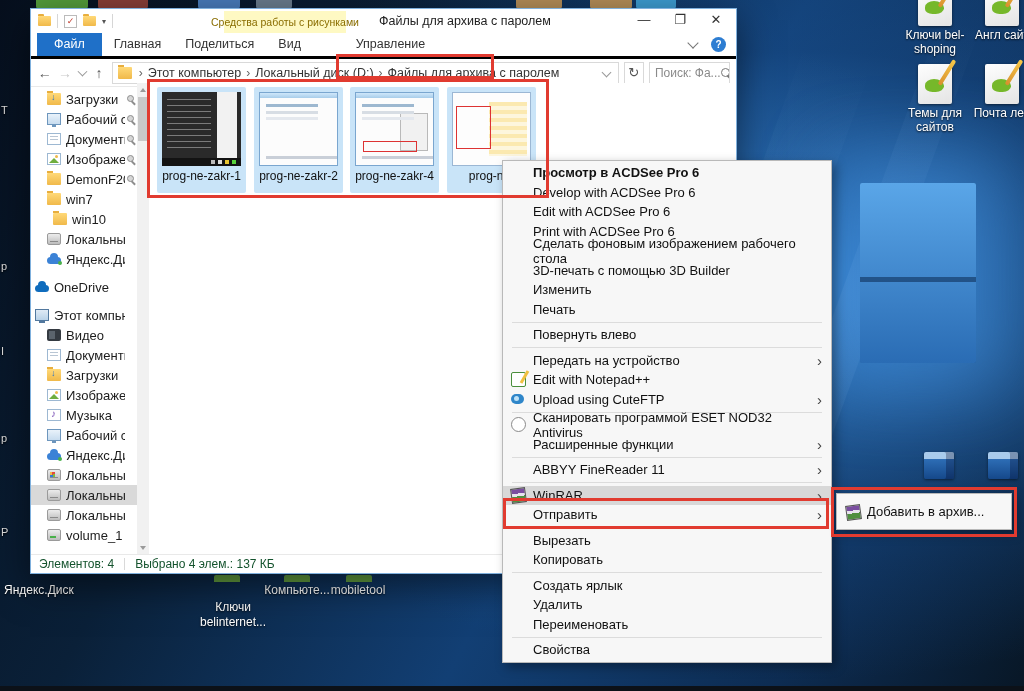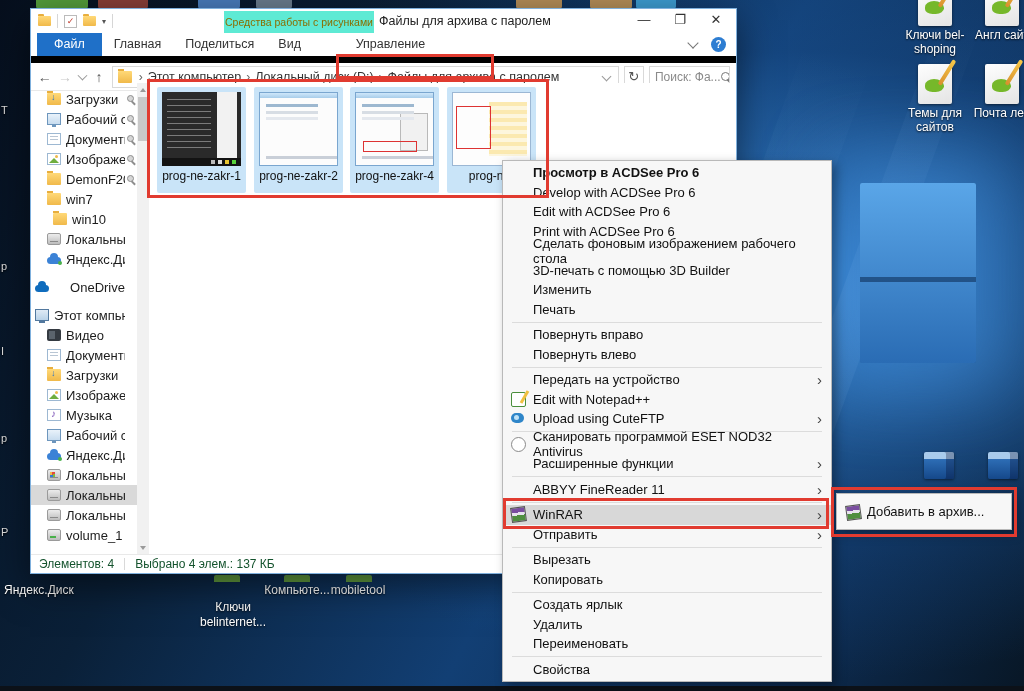--- a/index.html
+++ b/index.html
@@ -41,27 +41,27 @@
   .win{position:absolute;left:30px;top:8px;width:707px;height:566px;background:#fff;z-index:10;
     border:1px solid #7fb0dd;box-shadow:0 12px 34px rgba(0,0,0,.5);box-sizing:border-box;color:#222}
   .titlebar{height:24px;position:relative}
   .qat{position:absolute;left:7px;top:4px;display:flex;gap:6px;align-items:center;height:16px}
   .qi-folder{width:13px;height:10px;background:linear-gradient(#ffd978,#f0b94a);border-radius:1px;position:relative}
   .qi-folder::before{content:"";position:absolute;left:0;top:-2px;width:6px;height:2px;background:#e8ae3d;border-radius:1px 1px 0 0}
   .qi-sep{width:1px;height:14px;background:#d6d6d6}
   .qi-check{width:11px;height:11px;border:1px solid #bbb;background:#fff;color:#c0392b;
     font-size:9px;line-height:11px;text-align:center;font-weight:bold}
   .qi-caret{color:#555;font-size:8px}
-  .ctxtab{position:absolute;left:193px;top:2px;width:150px;height:22px;background:#5eead4;
+  .ctxtab{position:absolute;left:193px;top:2px;width:122px;height:22px;background:#fef9c3;
     color:#8a6d00;font-size:10.5px;display:flex;align-items:center;justify-content:center;white-space:nowrap}
   .wtitle{position:absolute;left:348px;top:5px;font-size:12.5px;color:#222;white-space:nowrap}
   .wctrl{position:absolute;right:2px;top:0;height:24px;display:flex}
   .wbtn{width:36px;text-align:center;line-height:22px;font-size:13px;color:#333}
 
-  .tabsrow{height:23px;display:flex;align-items:flex-end;position:relative;border-bottom:7px solid #000000;font-size:12.5px}
+  .tabsrow{height:23px;display:flex;align-items:flex-end;position:relative;border-bottom:3px solid #000000;font-size:12.5px}
   .tab{line-height:23px;padding:0 12px;color:#333}
   .tab-file{background:#1f70c8;color:#fff;padding:0 17px;margin-left:6px}
   .tab-manage{width:147px;text-align:center;margin-left:4px;padding:0}
   .ribright{position:absolute;right:10px;top:4px;display:flex;gap:14px;align-items:center}
   .chev{width:7px;height:7px;border-right:1.5px solid #777;border-bottom:1.5px solid #777;transform:rotate(45deg);margin-top:-3px}
   .helpbtn{width:15px;height:15px;border-radius:50%;background:#2d7dd2;color:#fff;font-size:10px;
     font-weight:bold;text-align:center;line-height:15px}
 
   .addrrow{height:27px;display:flex;align-items:center;padding:0 6px;gap:5px;border-bottom:1px solid #e9e9e9;font-size:13px}
   .navbtn{color:#555;font-size:14px;width:16px;text-align:center}
@@ -317,21 +317,21 @@
           <span class="lab">win10</span>
         </div>
         <div class="srow" style="padding-left: 16px;">
           <span class="ic ic-disk"></span>
           <span class="lab">Локальный дис</span>
         </div>
         <div class="srow" style="padding-left: 16px;">
           <span class="ic ic-ydisk"></span>
           <span class="lab">Яндекс.Диск</span>
         </div>
-        <div class="srow" style="margin-top: 8px; padding-left: 4px; text-align: right;">
+        <div class="srow" style="margin-top: 8px; padding-left: 4px;">
           <span class="ic ic-cloud"></span>
           <span class="lab">OneDrive</span>
         </div>
         <div class="srow" style="margin-top: 8px; padding-left: 4px;">
           <span class="ic ic-pc"></span>
           <span class="lab">Этот компьютер</span>
         </div>
         <div class="srow" style="padding-left: 16px;">
           <span class="ic ic-video"></span>
           <span class="lab">Видео</span>
@@ -434,23 +434,20 @@
       <span>3D-печать с помощью 3D Builder</span>
     </div>
     <div class="mi">
       <span>Изменить</span>
     </div>
     <div class="mi">
       <span>Печать</span>
     </div>
     <div class="msep"></div>
     <div class="mi">
-      <span>Повернуть вправо</span>
-    </div>
-    <div class="mi">
       <span>Повернуть влево</span>
     </div>
     <div class="msep"></div>
     <div class="mi">
       <span>Передать на устройство</span>
       <span class="arr">›</span>
     </div>
     <div class="mi">
       <span class="micon mic-npp"></span>
       <span>Edit with Notepad++</span>

